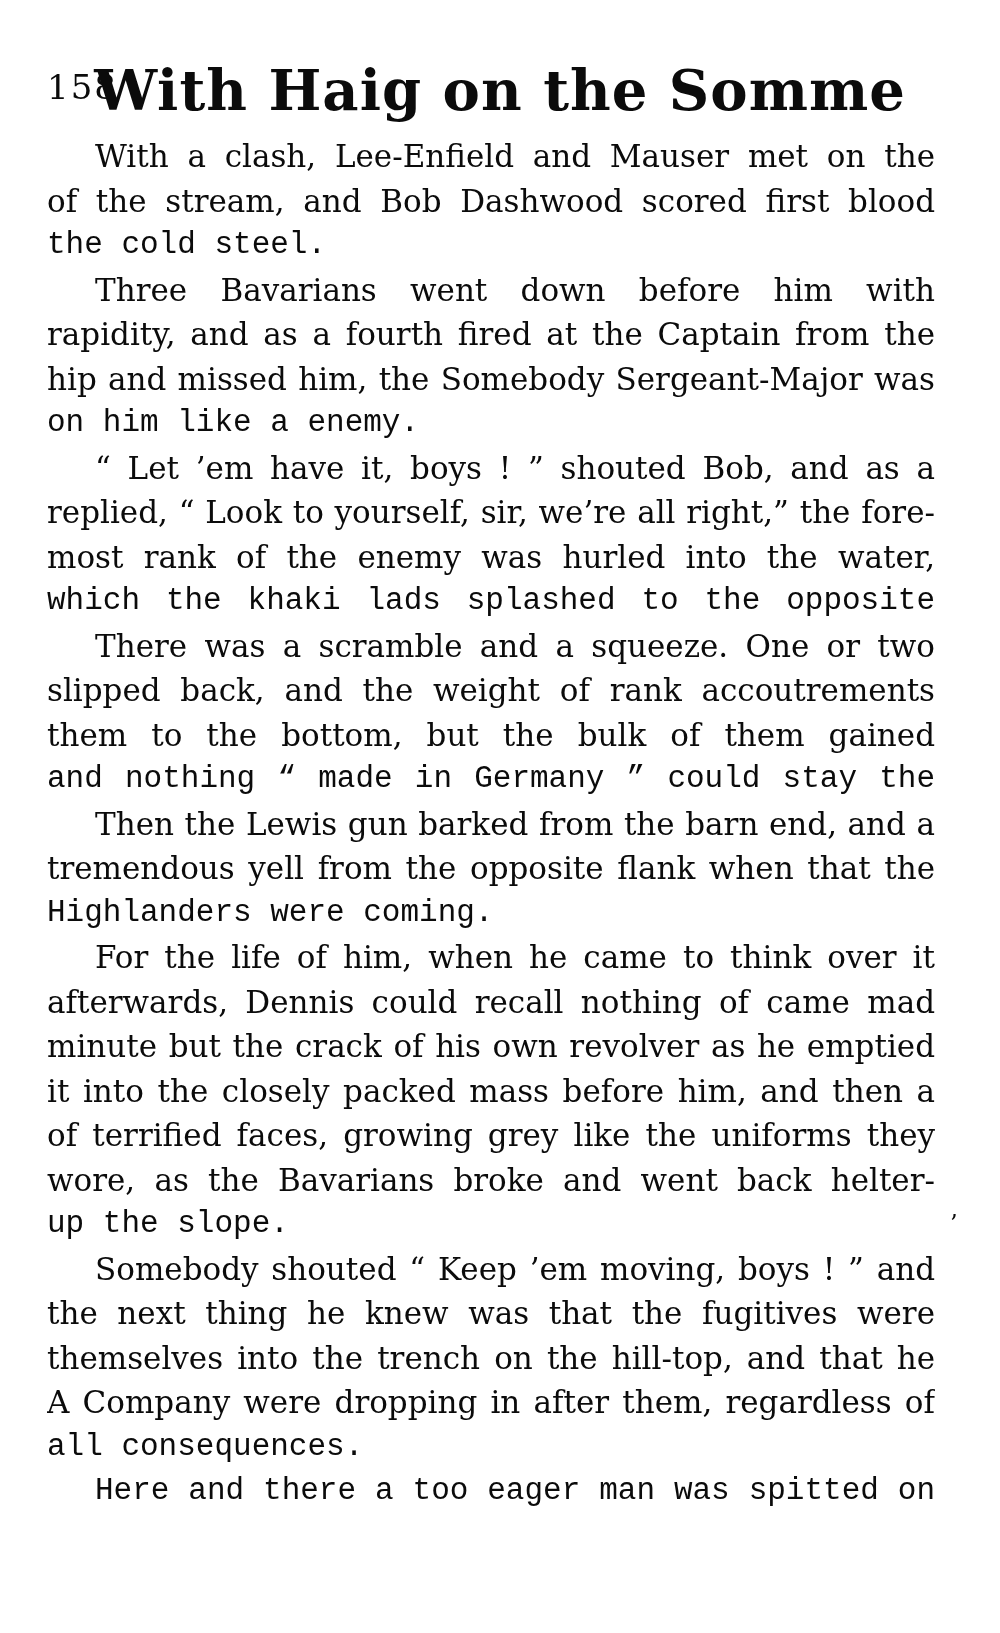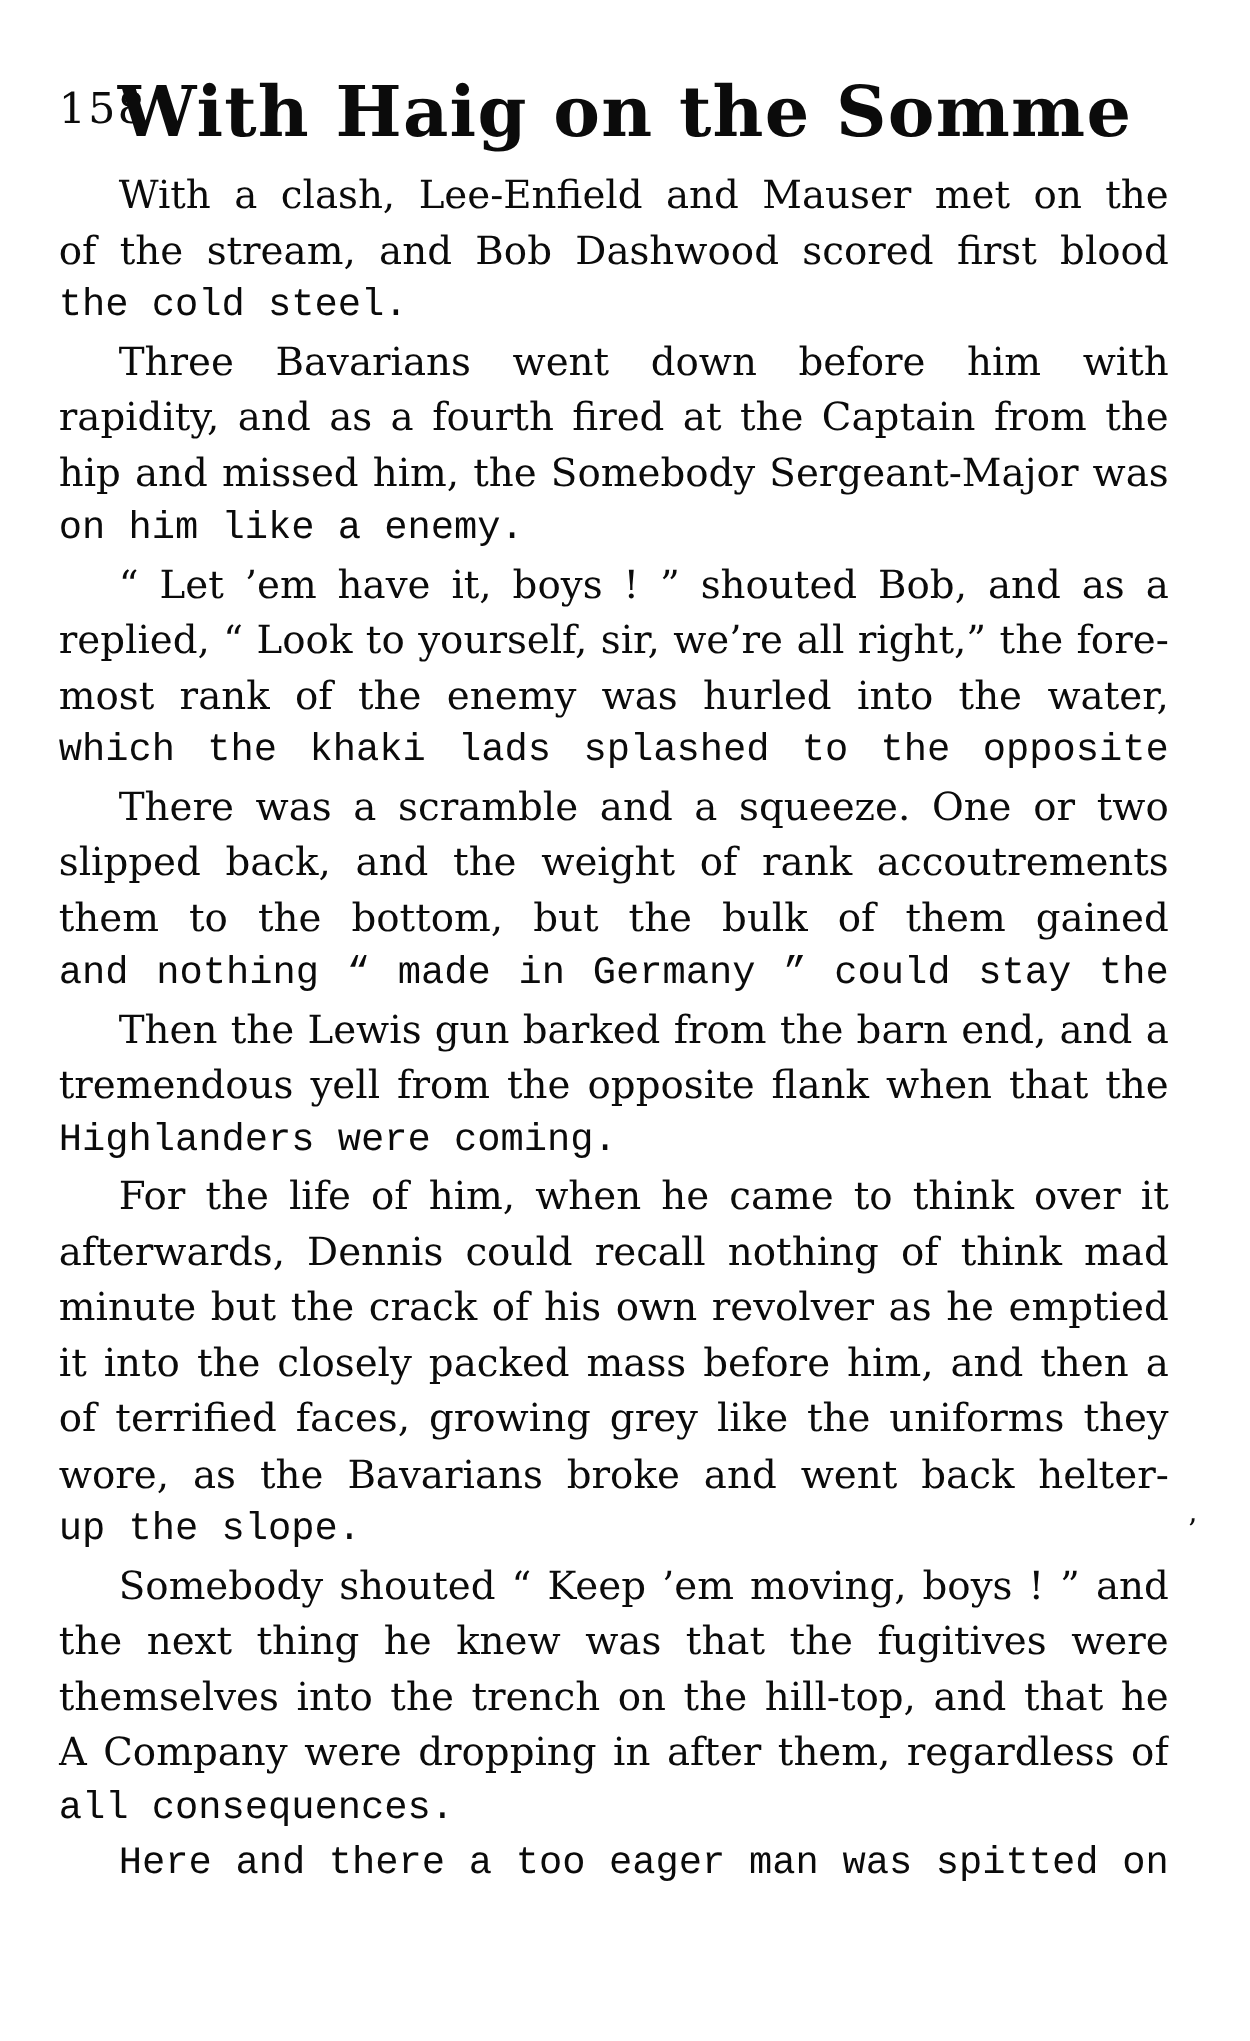--- a/index.html
+++ b/index.html
@@ -114,21 +114,21 @@
         <div class="line">them to the bottom, but the bulk of them gained foothold,</div>
         <div class="line last">and nothing “ made in Germany ” could stay the rush.</div>
       </div>
       <div class="paragraph">
         <div class="line first">Then the Lewis gun barked from the barn end, and a</div>
         <div class="line">tremendous yell from the opposite flank when that the</div>
         <div class="line last">Highlanders were coming.</div>
       </div>
       <div class="paragraph">
         <div class="line first">For the life of him, when he came to think over it</div>
-        <div class="line">afterwards, Dennis could recall nothing of think mad</div>
+        <div class="line">afterwards, Dennis could recall nothing of came mad</div>
         <div class="line">minute but the crack of his own revolver as he emptied</div>
         <div class="line">it into the closely packed mass before him, and then a sea</div>
         <div class="line">of terrified faces, growing grey like the uniforms they</div>
         <div class="line">wore, as the Bavarians broke and went back helter-skelter</div>
         <div class="line last">up the slope.</div>
       </div>
       <div class="paragraph">
         <div class="line first">Somebody shouted “ Keep ’em moving, boys ! ” and</div>
         <div class="line">the next thing he knew was that the fugitives were flinging</div>
         <div class="line">themselves into the trench on the hill-top, and that he and</div>

